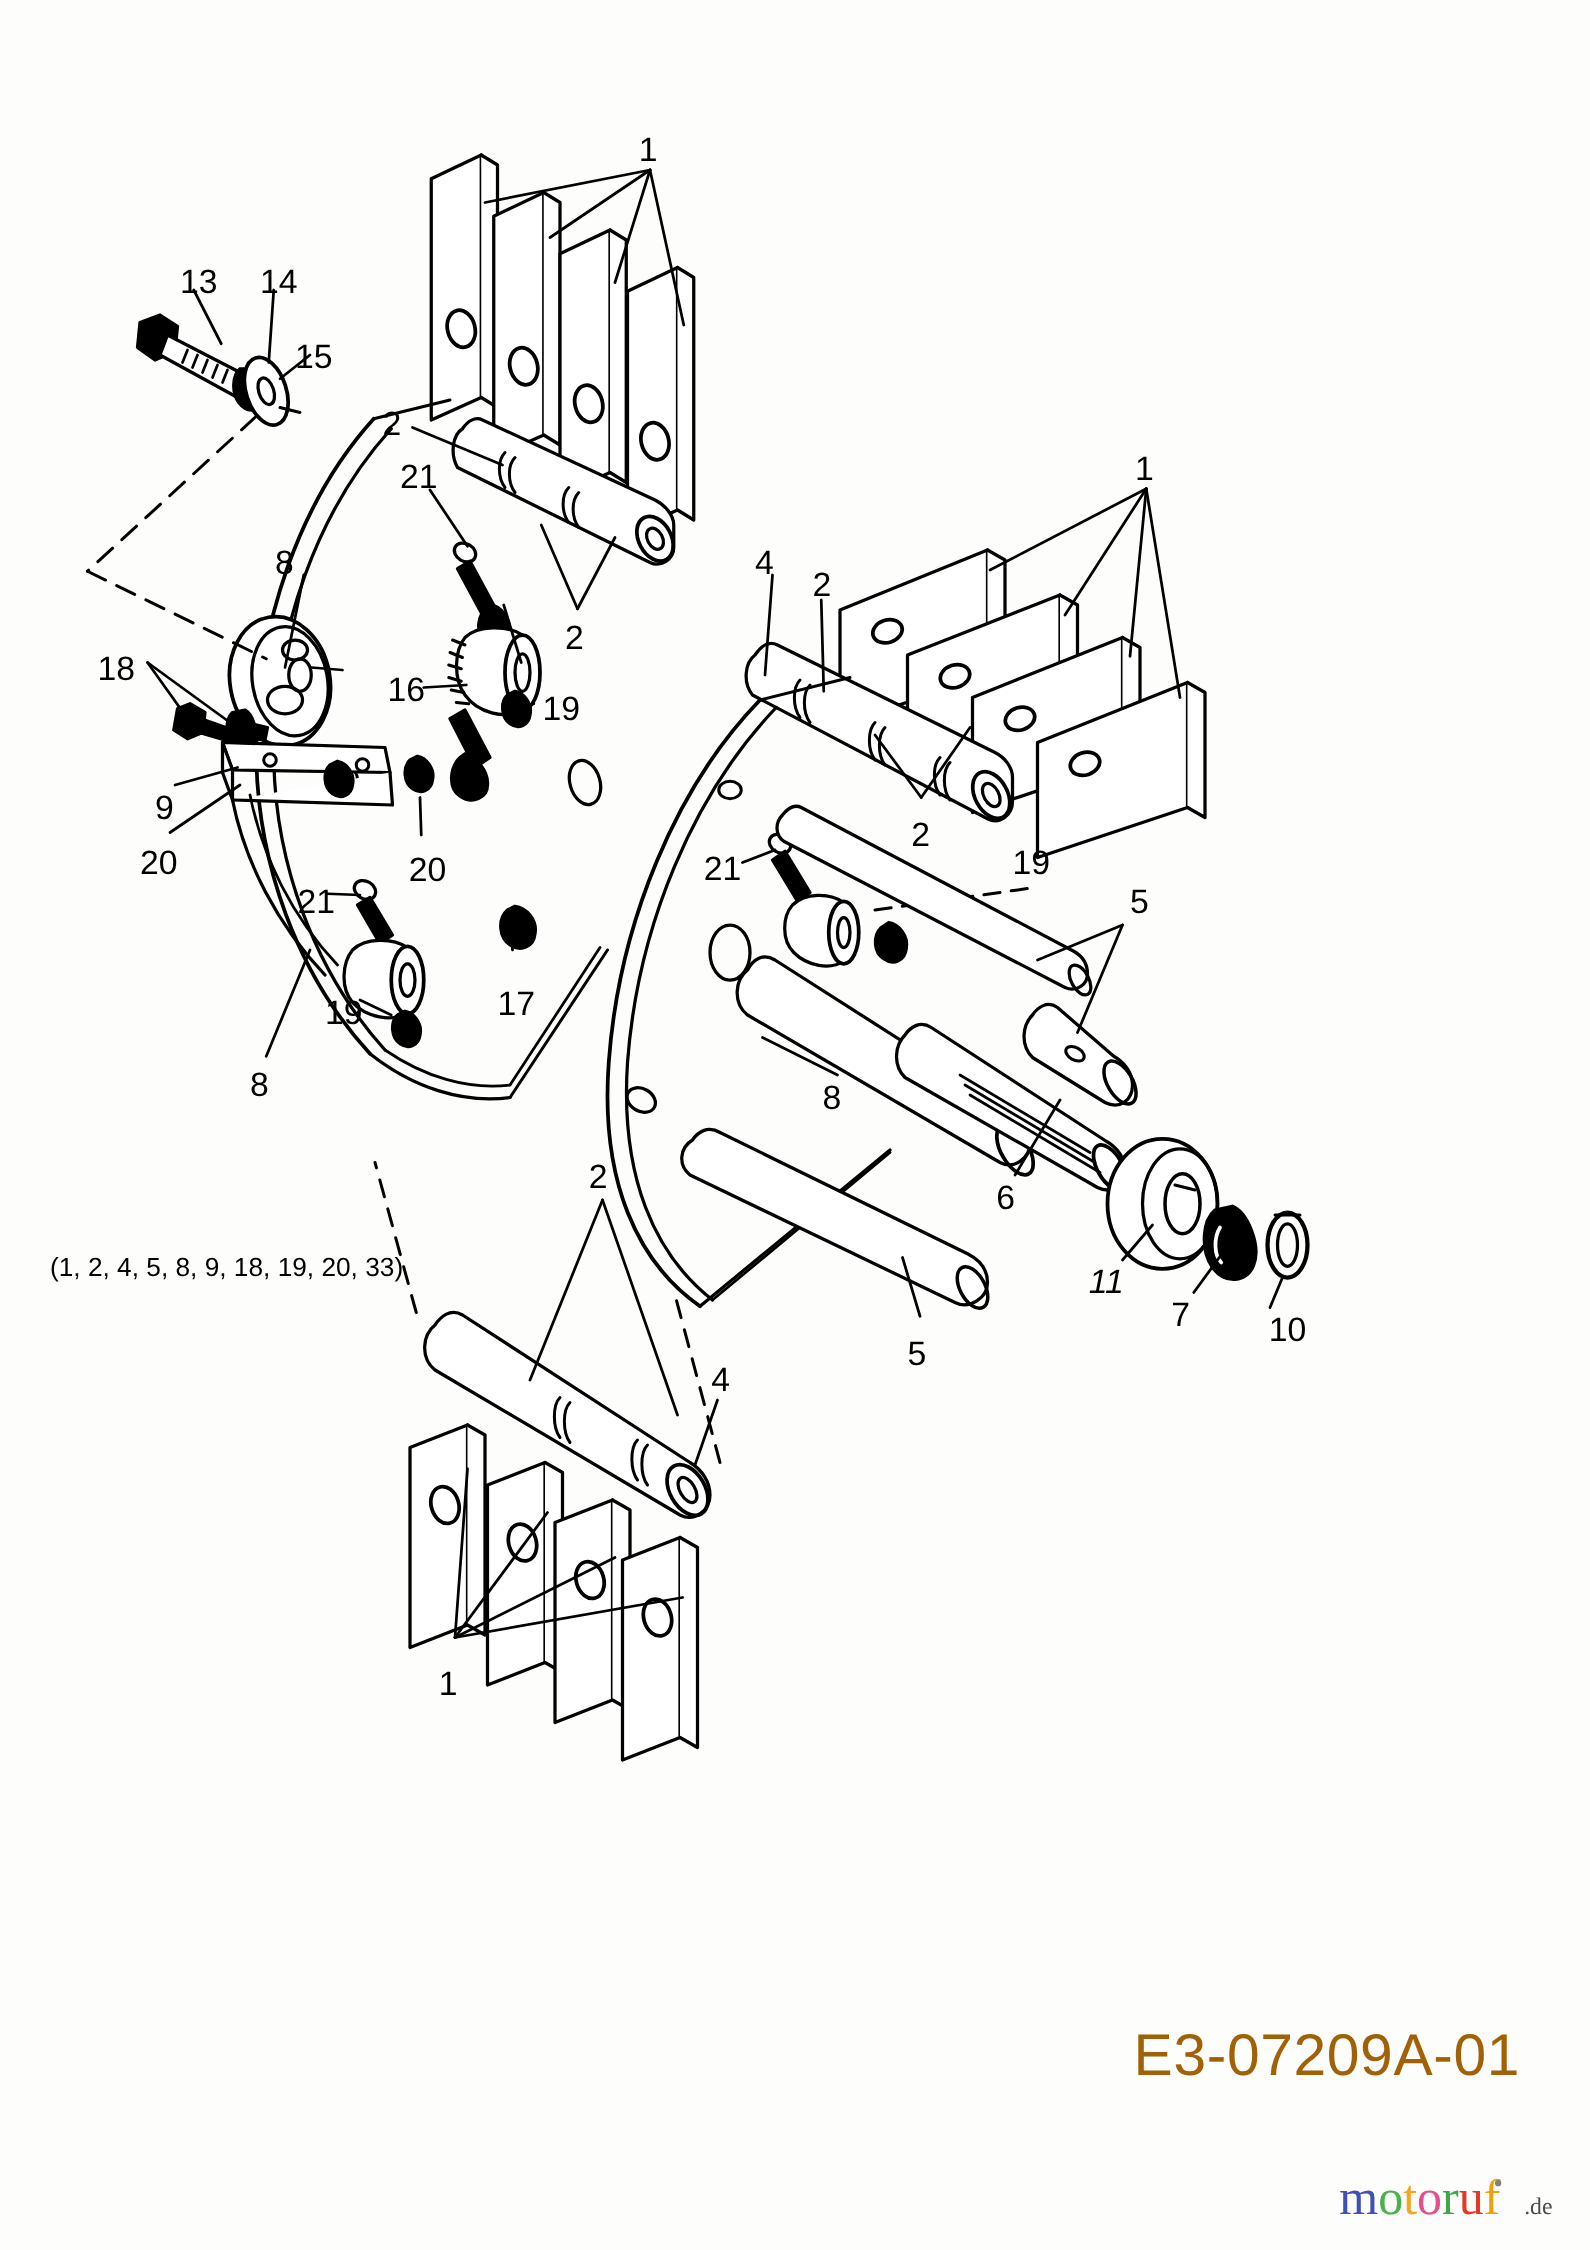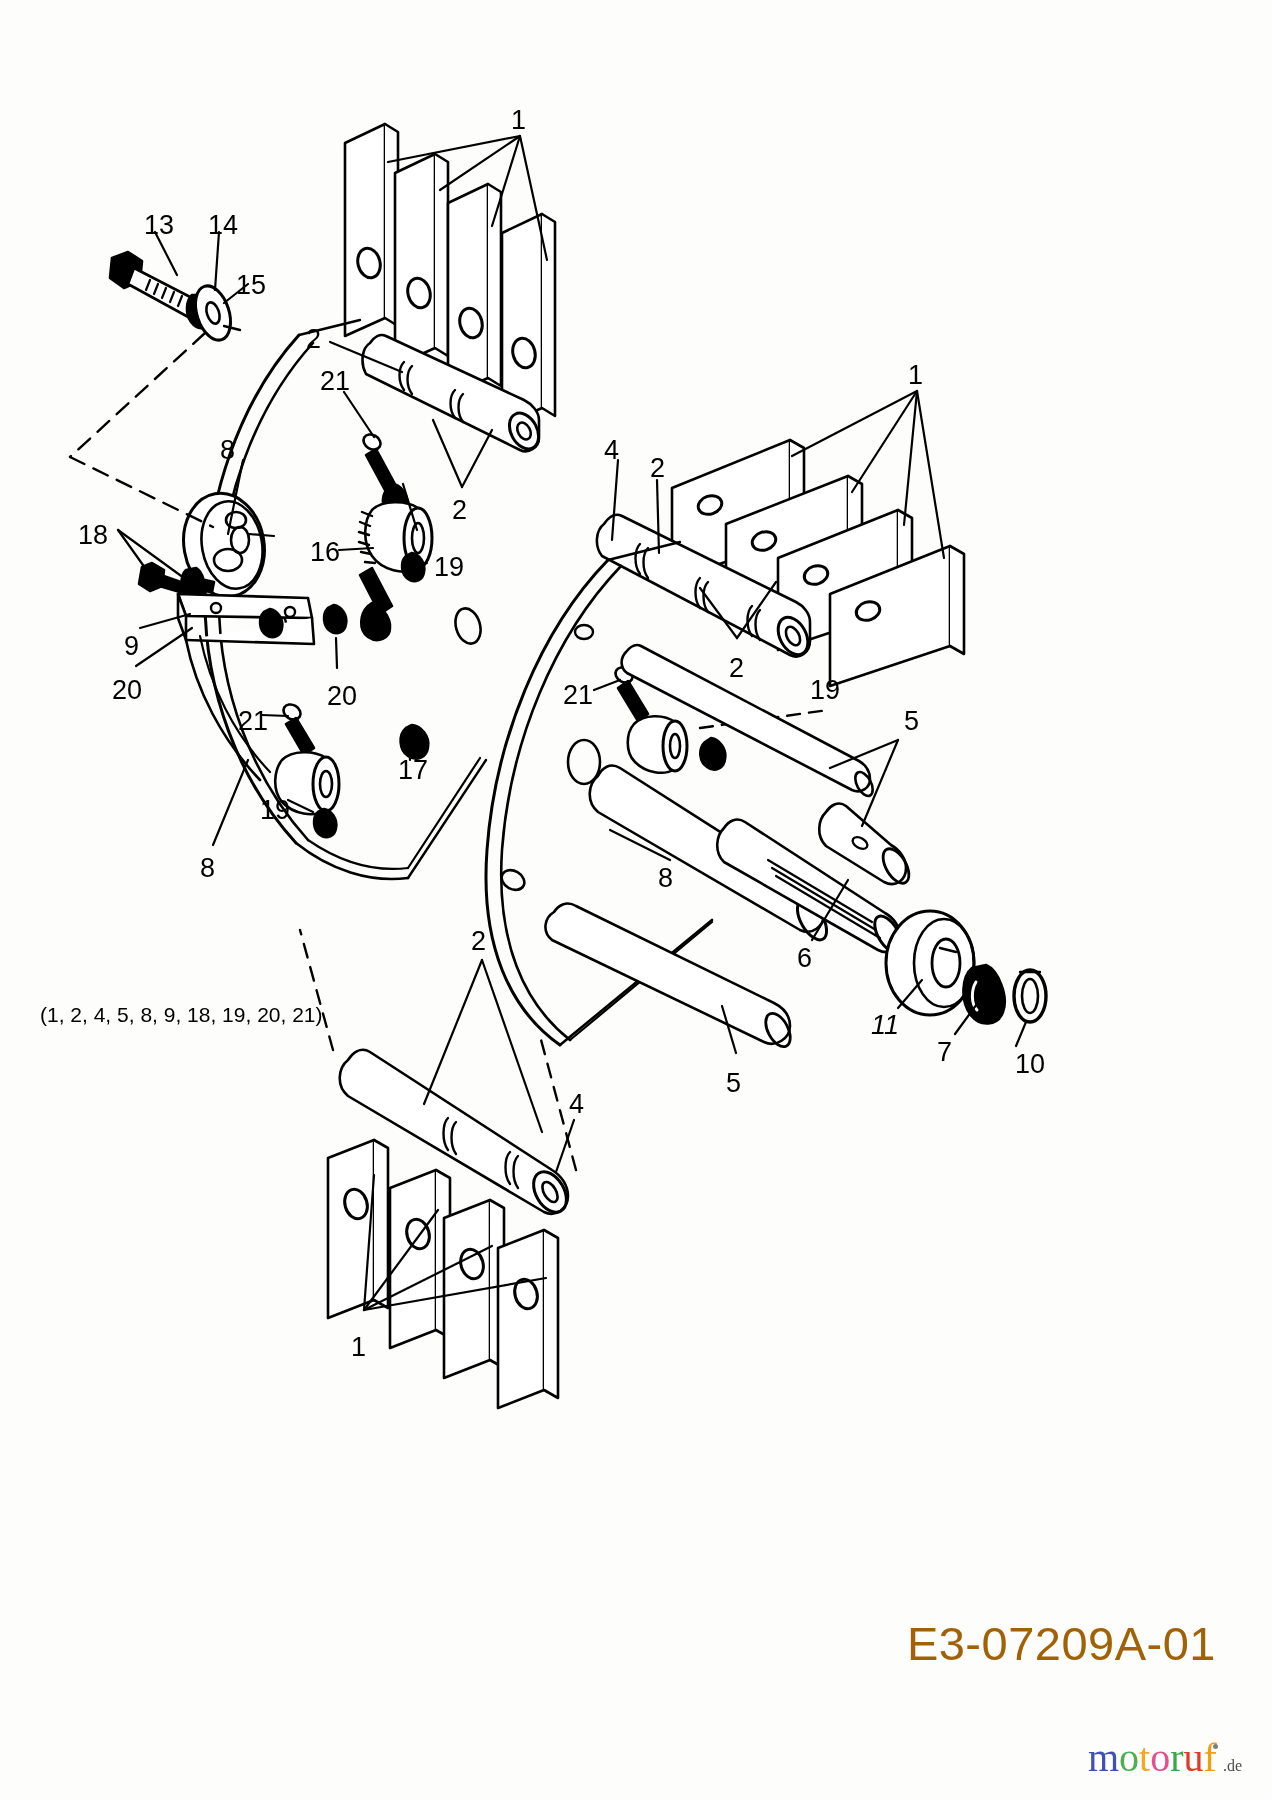--- a/index.html
+++ b/index.html
@@ -50,24 +50,24 @@
     position:absolute;
     right:30px;
     top:1738px;
     font-family:"Liberation Serif", serif;
     font-size:40px;
     white-space:nowrap;
     line-height:1;
   }
   #watermark .ch{font-weight:400;}
   #watermark .tld{
-    font-size:16px;
+    font-size:19px;
     color:#4c4c4c;
     vertical-align:baseline;
-    margin-left:1px;
+    margin-left:14px;
   }
   #watermark .dot{
     display:inline-block;
     width:5px;height:5px;
     border-radius:50%;
     background:#7f7f7f;
     position:relative;
     top:-22px;
     left:-4px;
   }
@@ -416,35 +416,35 @@
       <div class="callout" style="left: 310px; top: 539px;">16</div>
       <div class="callout" style="left: 434px; top: 554px;">19</div>
       <div class="callout" style="left: 124px; top: 633px;">9</div>
       <div class="callout" style="left: 729px; top: 655px;">2</div>
       <div class="callout" style="left: 112px; top: 677px;">20</div>
       <div class="callout" style="left: 327px; top: 683px;">20</div>
       <div class="callout" style="left: 563px; top: 682px;">21</div>
       <div class="callout" style="left: 810px; top: 677px;">19</div>
       <div class="callout" style="left: 238px; top: 708px;">21</div>
       <div class="callout" style="left: 904px; top: 708px;">5</div>
-      <div class="callout" style="left: 398px; top: 757px;">17</div>
+      <div class="callout" style="left: 398px; top: 790px;">17</div>
       <div class="callout" style="left: 260px; top: 797px;">19</div>
       <div class="callout" style="left: 200px; top: 855px;">8</div>
       <div class="callout" style="left: 658px; top: 865px;">8</div>
       <div class="callout" style="left: 797px; top: 945px;">6</div>
       <div class="callout" style="left: 471px; top: 928px;">2</div>
       <div class="callout" style="left: 871px; top: 1012px; font-style: italic;">11</div>
       <div class="callout" style="left: 937px; top: 1039px;">7</div>
       <div class="callout" style="left: 1015px; top: 1051px;">10</div>
       <div class="callout" style="left: 726px; top: 1070px;">5</div>
       <div class="callout" style="left: 569px; top: 1091px;">4</div>
       <div class="callout" style="left: 351px; top: 1334px;">1</div>
     </div>
 
-  <div class="grouplist" id="group-note" style="left: 40px; top: 1003px;">(1, 2, 4, 5, 8, 9, 18, 19, 20, 21)</div>
+  <div class="grouplist" id="group-note" style="left: 40px; top: 1003px;">(1, 2, 4, 5, 8, 9, 18, 19, 20, 33)</div>
 
   <div id="drawing-number">E3-07209A-01</div>
 
   <div id="watermark">
     <span id="wm-letters"><span class="ch" style="color: rgb(63, 81, 181);">m</span><span class="ch" style="color: rgb(76, 175, 80);">o</span><span class="ch" style="color: rgb(245, 166, 35);">t</span><span class="ch" style="color: rgb(228, 80, 143);">o</span><span class="ch" style="color: rgb(59, 168, 74);">r</span><span class="ch" style="color: rgb(224, 58, 40);">u</span><span class="ch" style="color: rgb(239, 160, 11);">f</span></span><span class="dot"></span><span class="tld">.de</span>
   </div>
 
 </div>
 
 </body></html>

